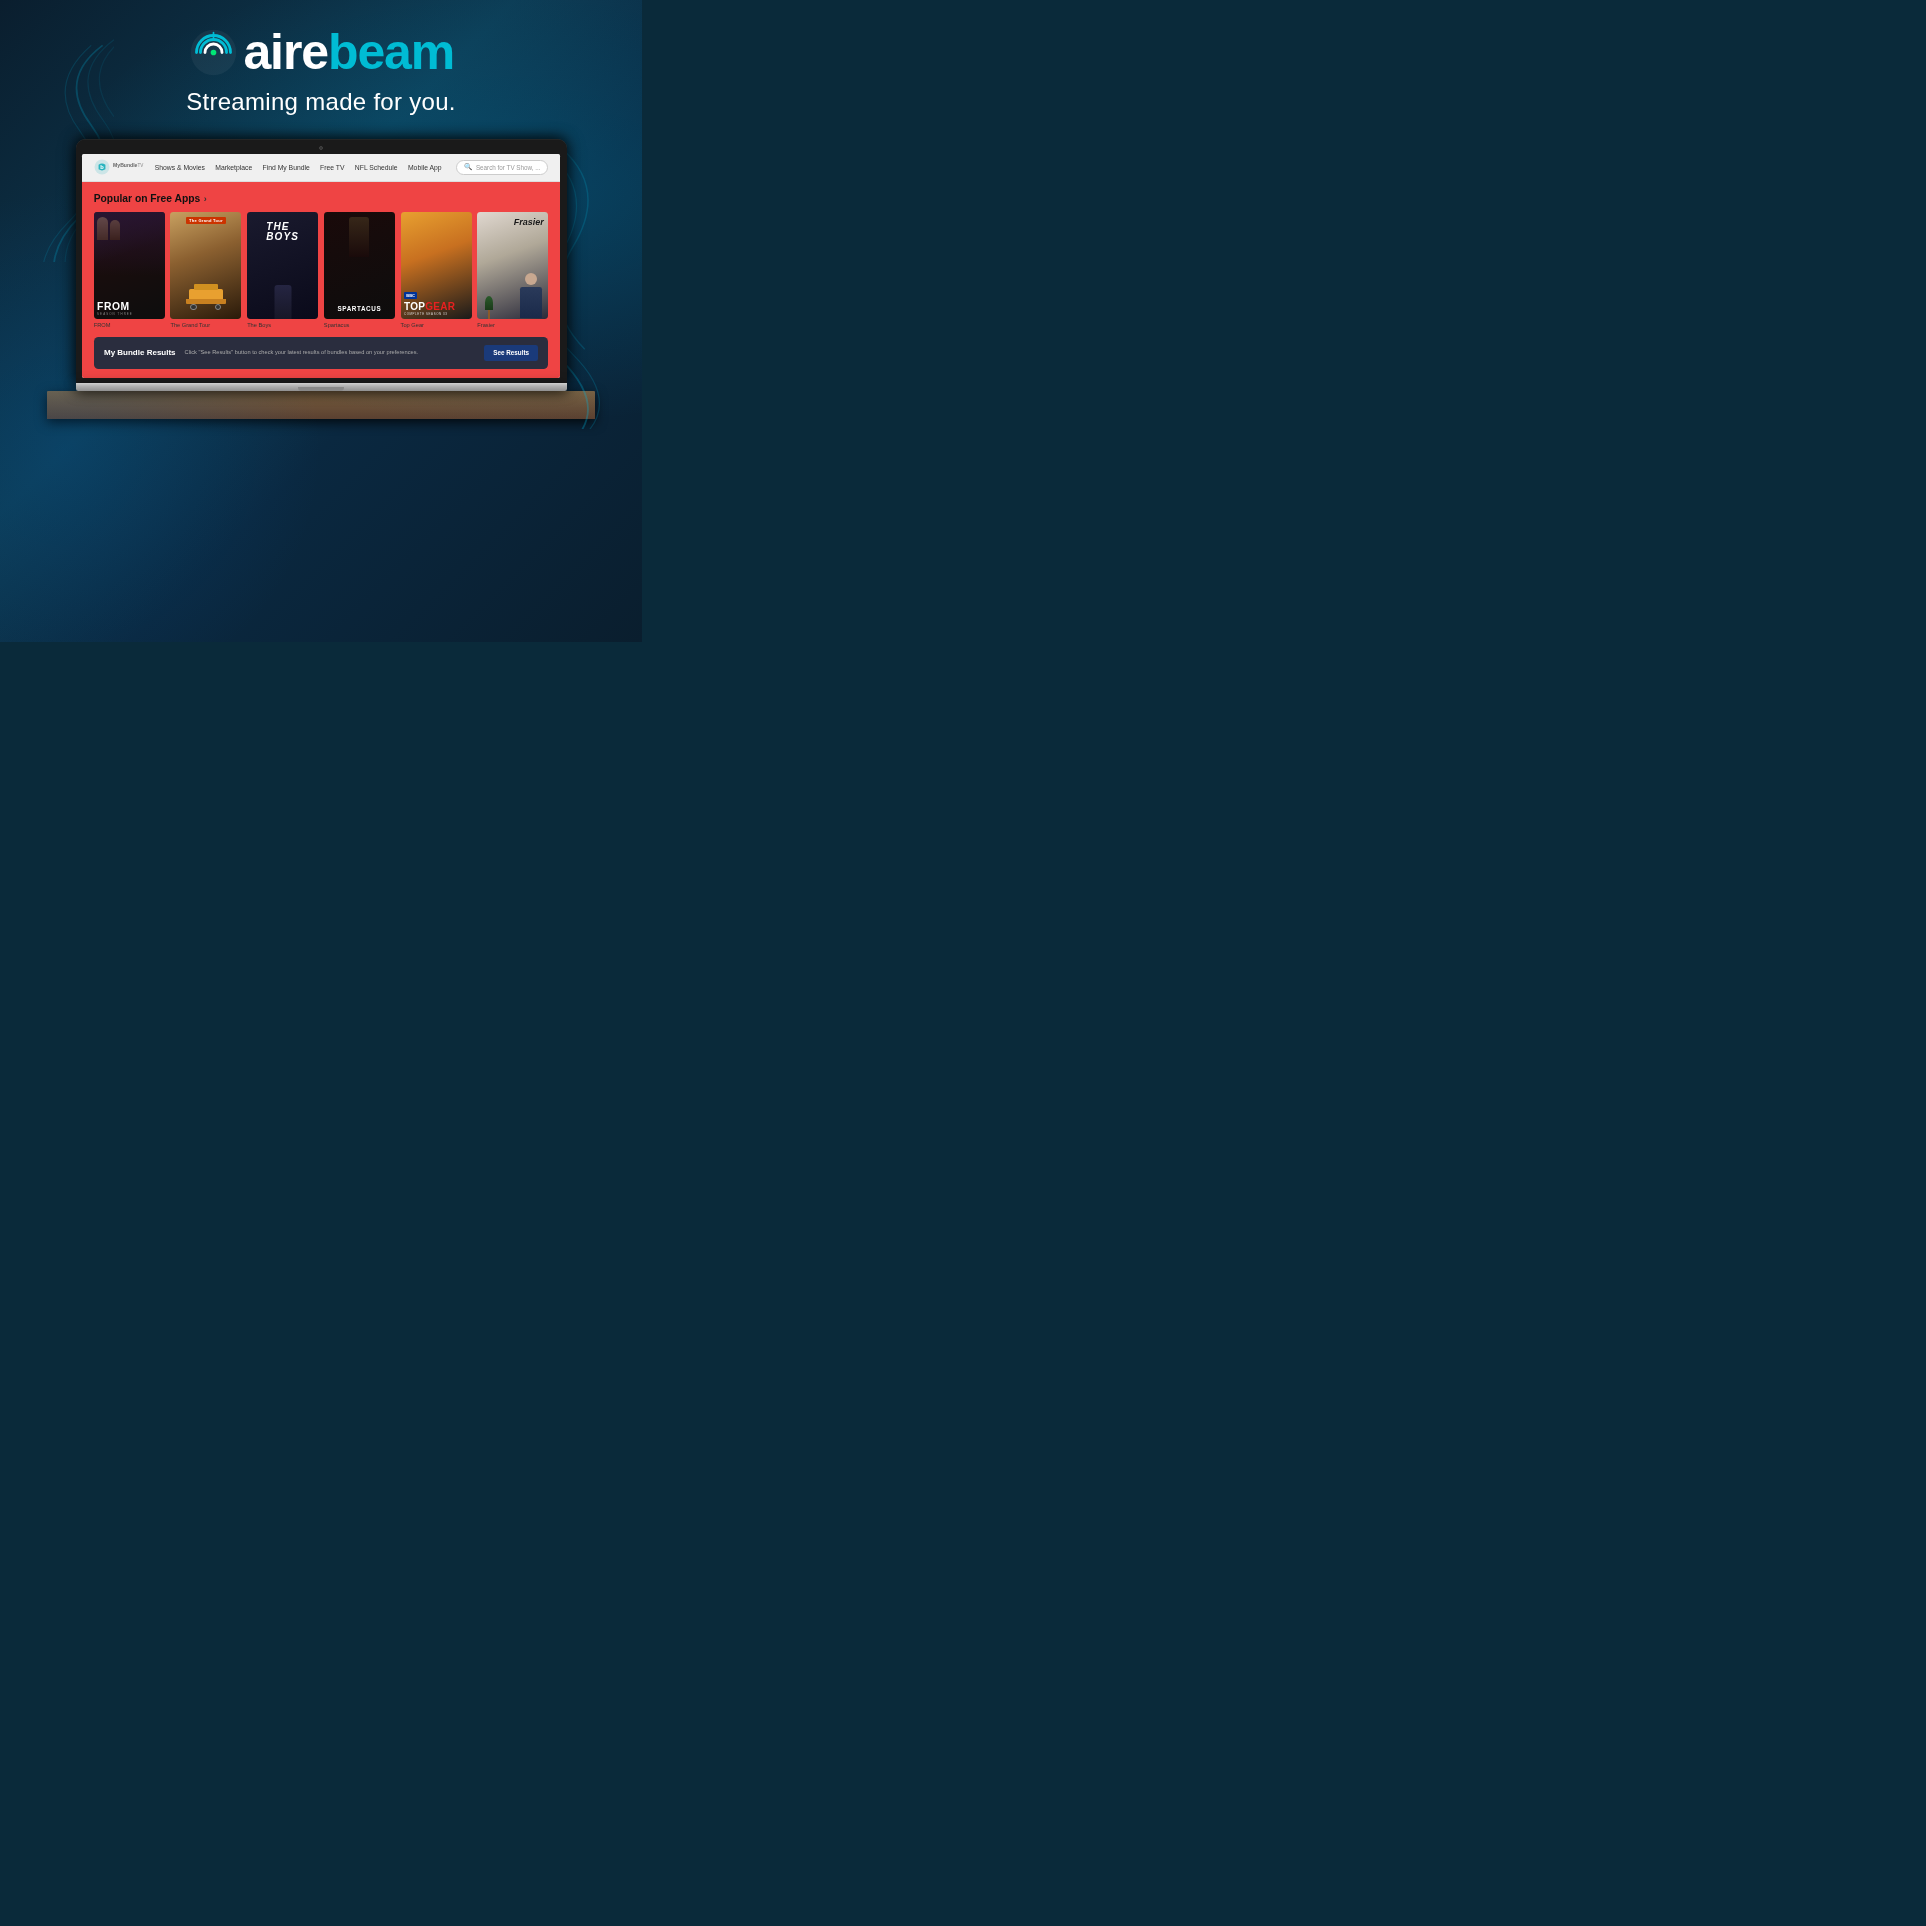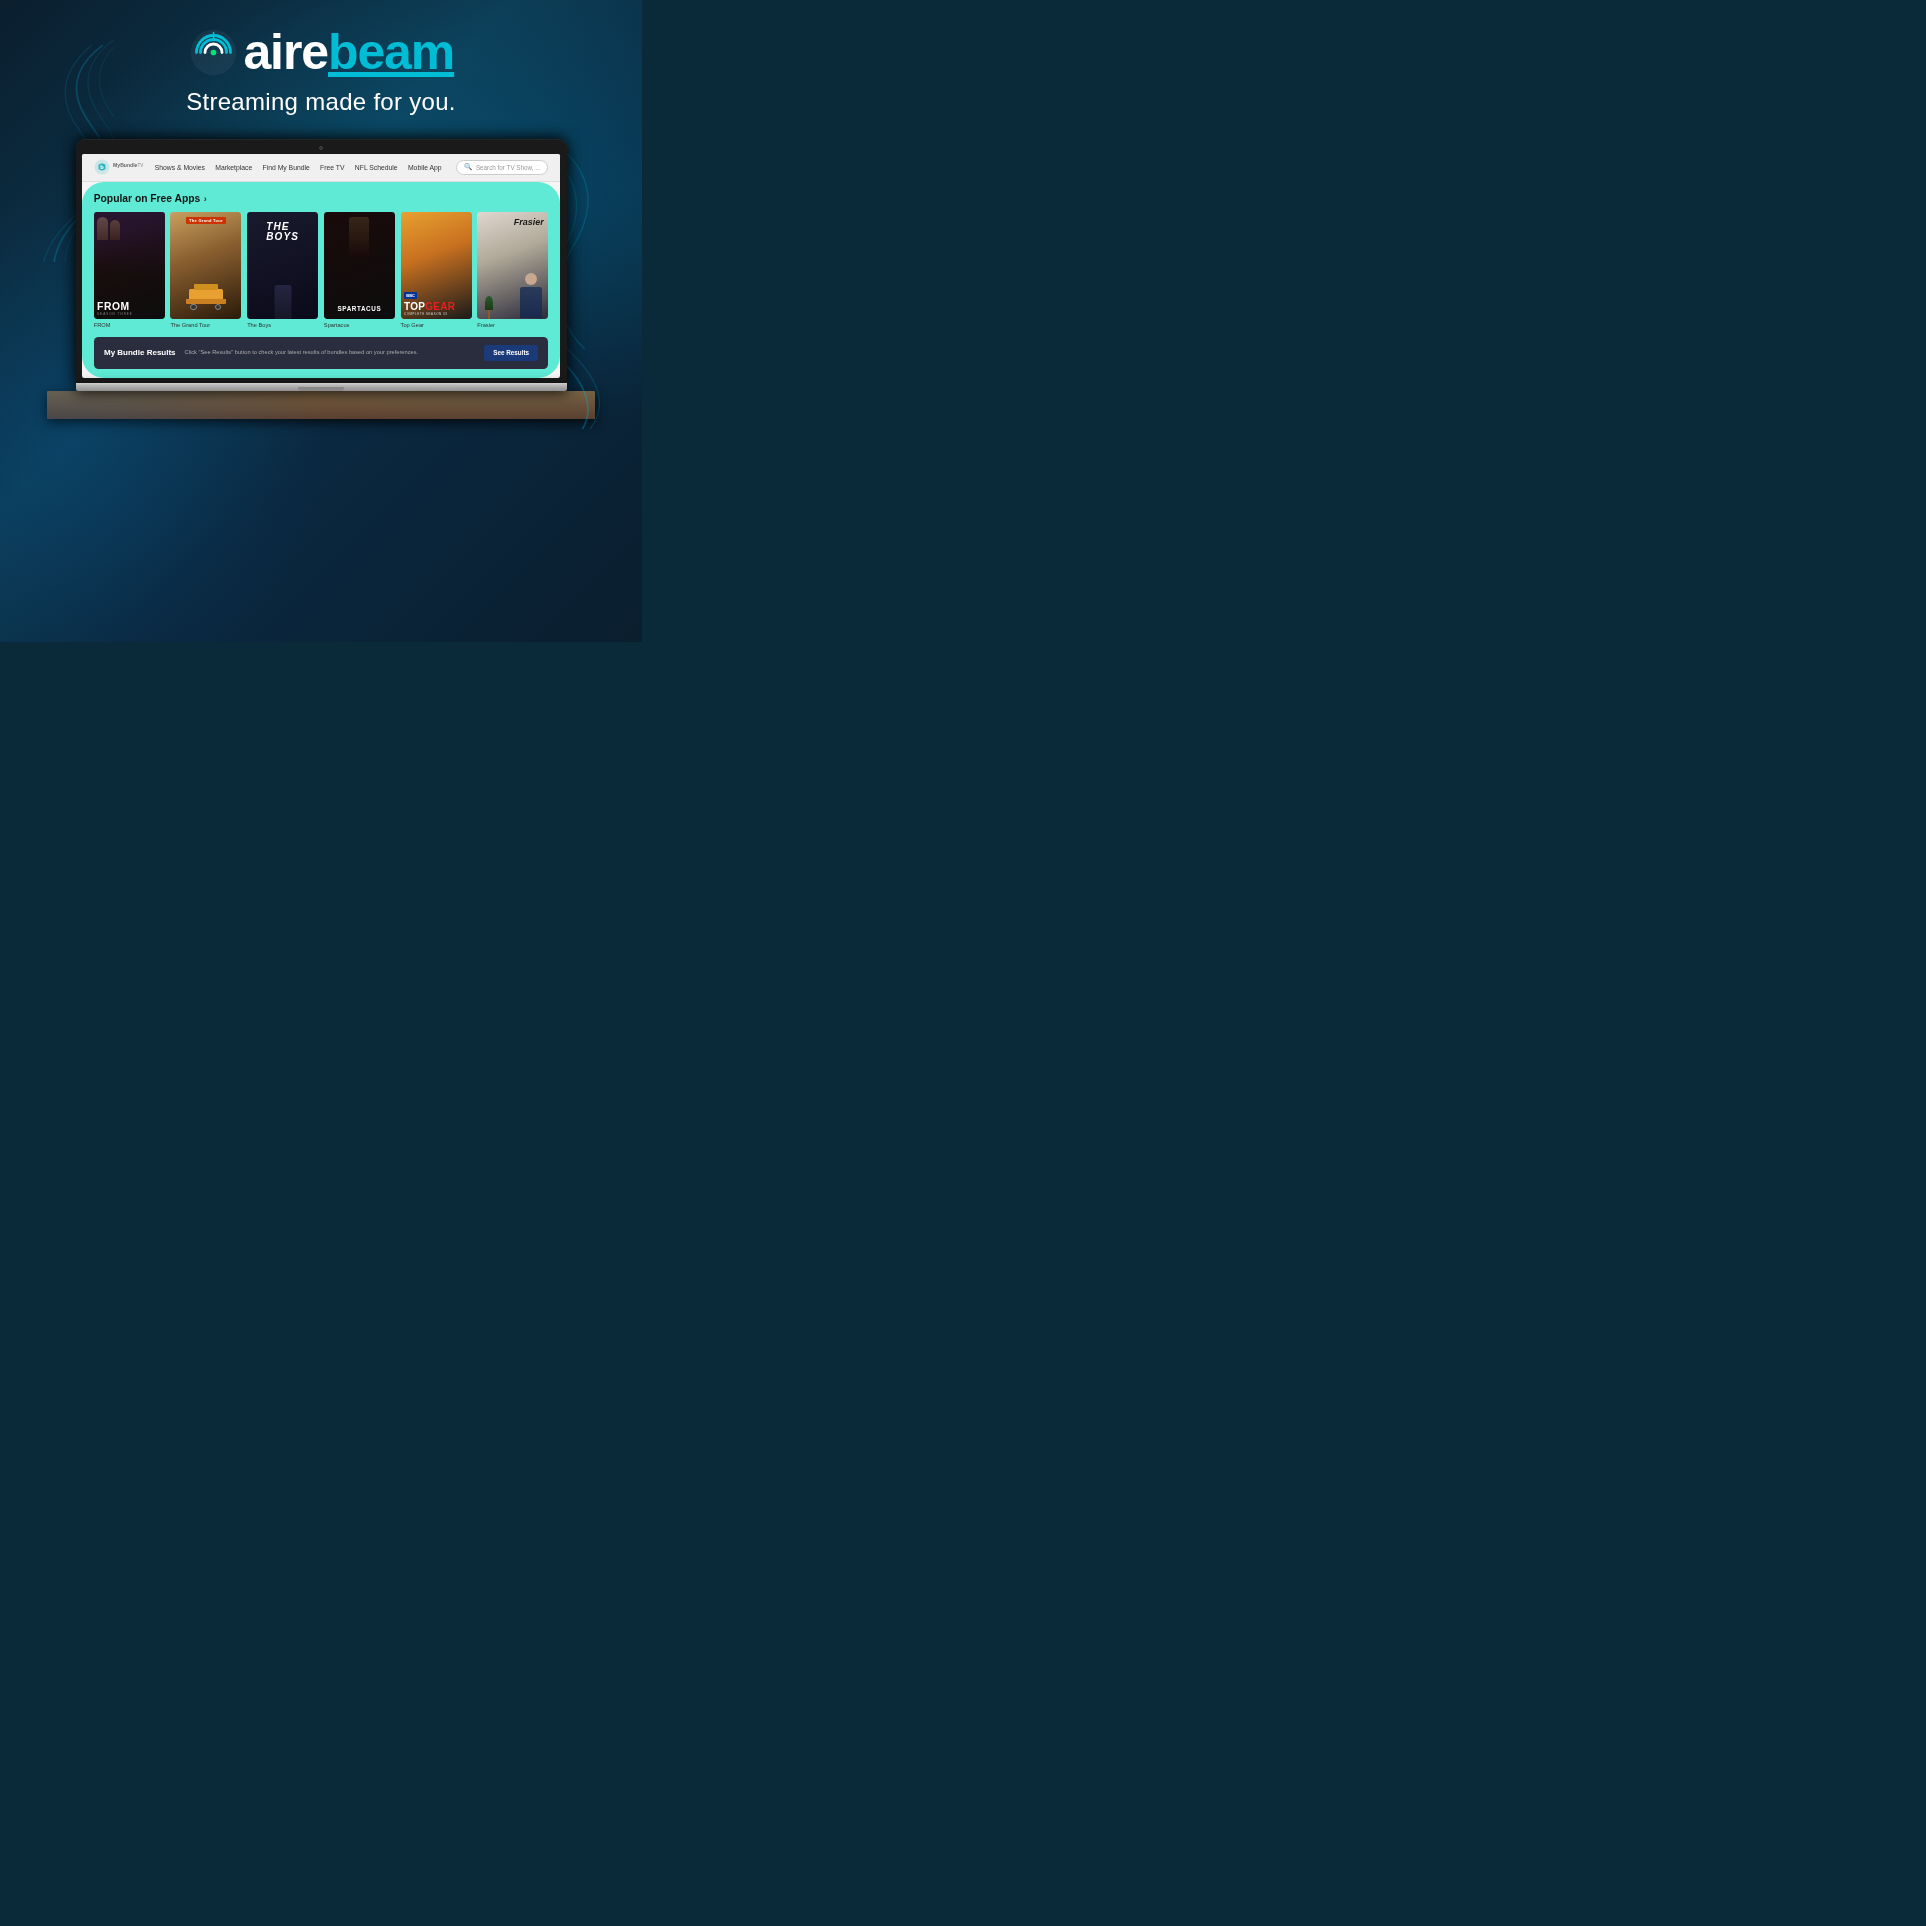--- a/index.html
+++ b/index.html
@@ -57,21 +57,20 @@
       display: flex;
       align-items: center;
     }
 
     .logo-aire {
       color: white;
     }
 
     .logo-beam {
       color: #00bcd4;
-      text-decoration: underline;
     }
 
     .tagline {
       color: white;
       font-size: 24px;
       font-weight: 500;
       letter-spacing: 0.3px;
       margin-bottom: 23px;
     }
 
@@ -183,23 +182,22 @@
       font-size: 6.8px;
     }
 
     .search-placeholder {
       font-size: 6.3px;
       color: #999;
     }
 
     
     .main-content {
-      background: #5eead4;
+      background: #ef4444;
       padding: 11.4px 11.4px 9px;
-      border-radius: 22px;
     }
 
     .section-title {
       font-size: 10.3px;
       font-weight: 700;
       color: #111;
       margin-bottom: 8px;
       display: flex;
       align-items: center;
       gap: 3.4px;

